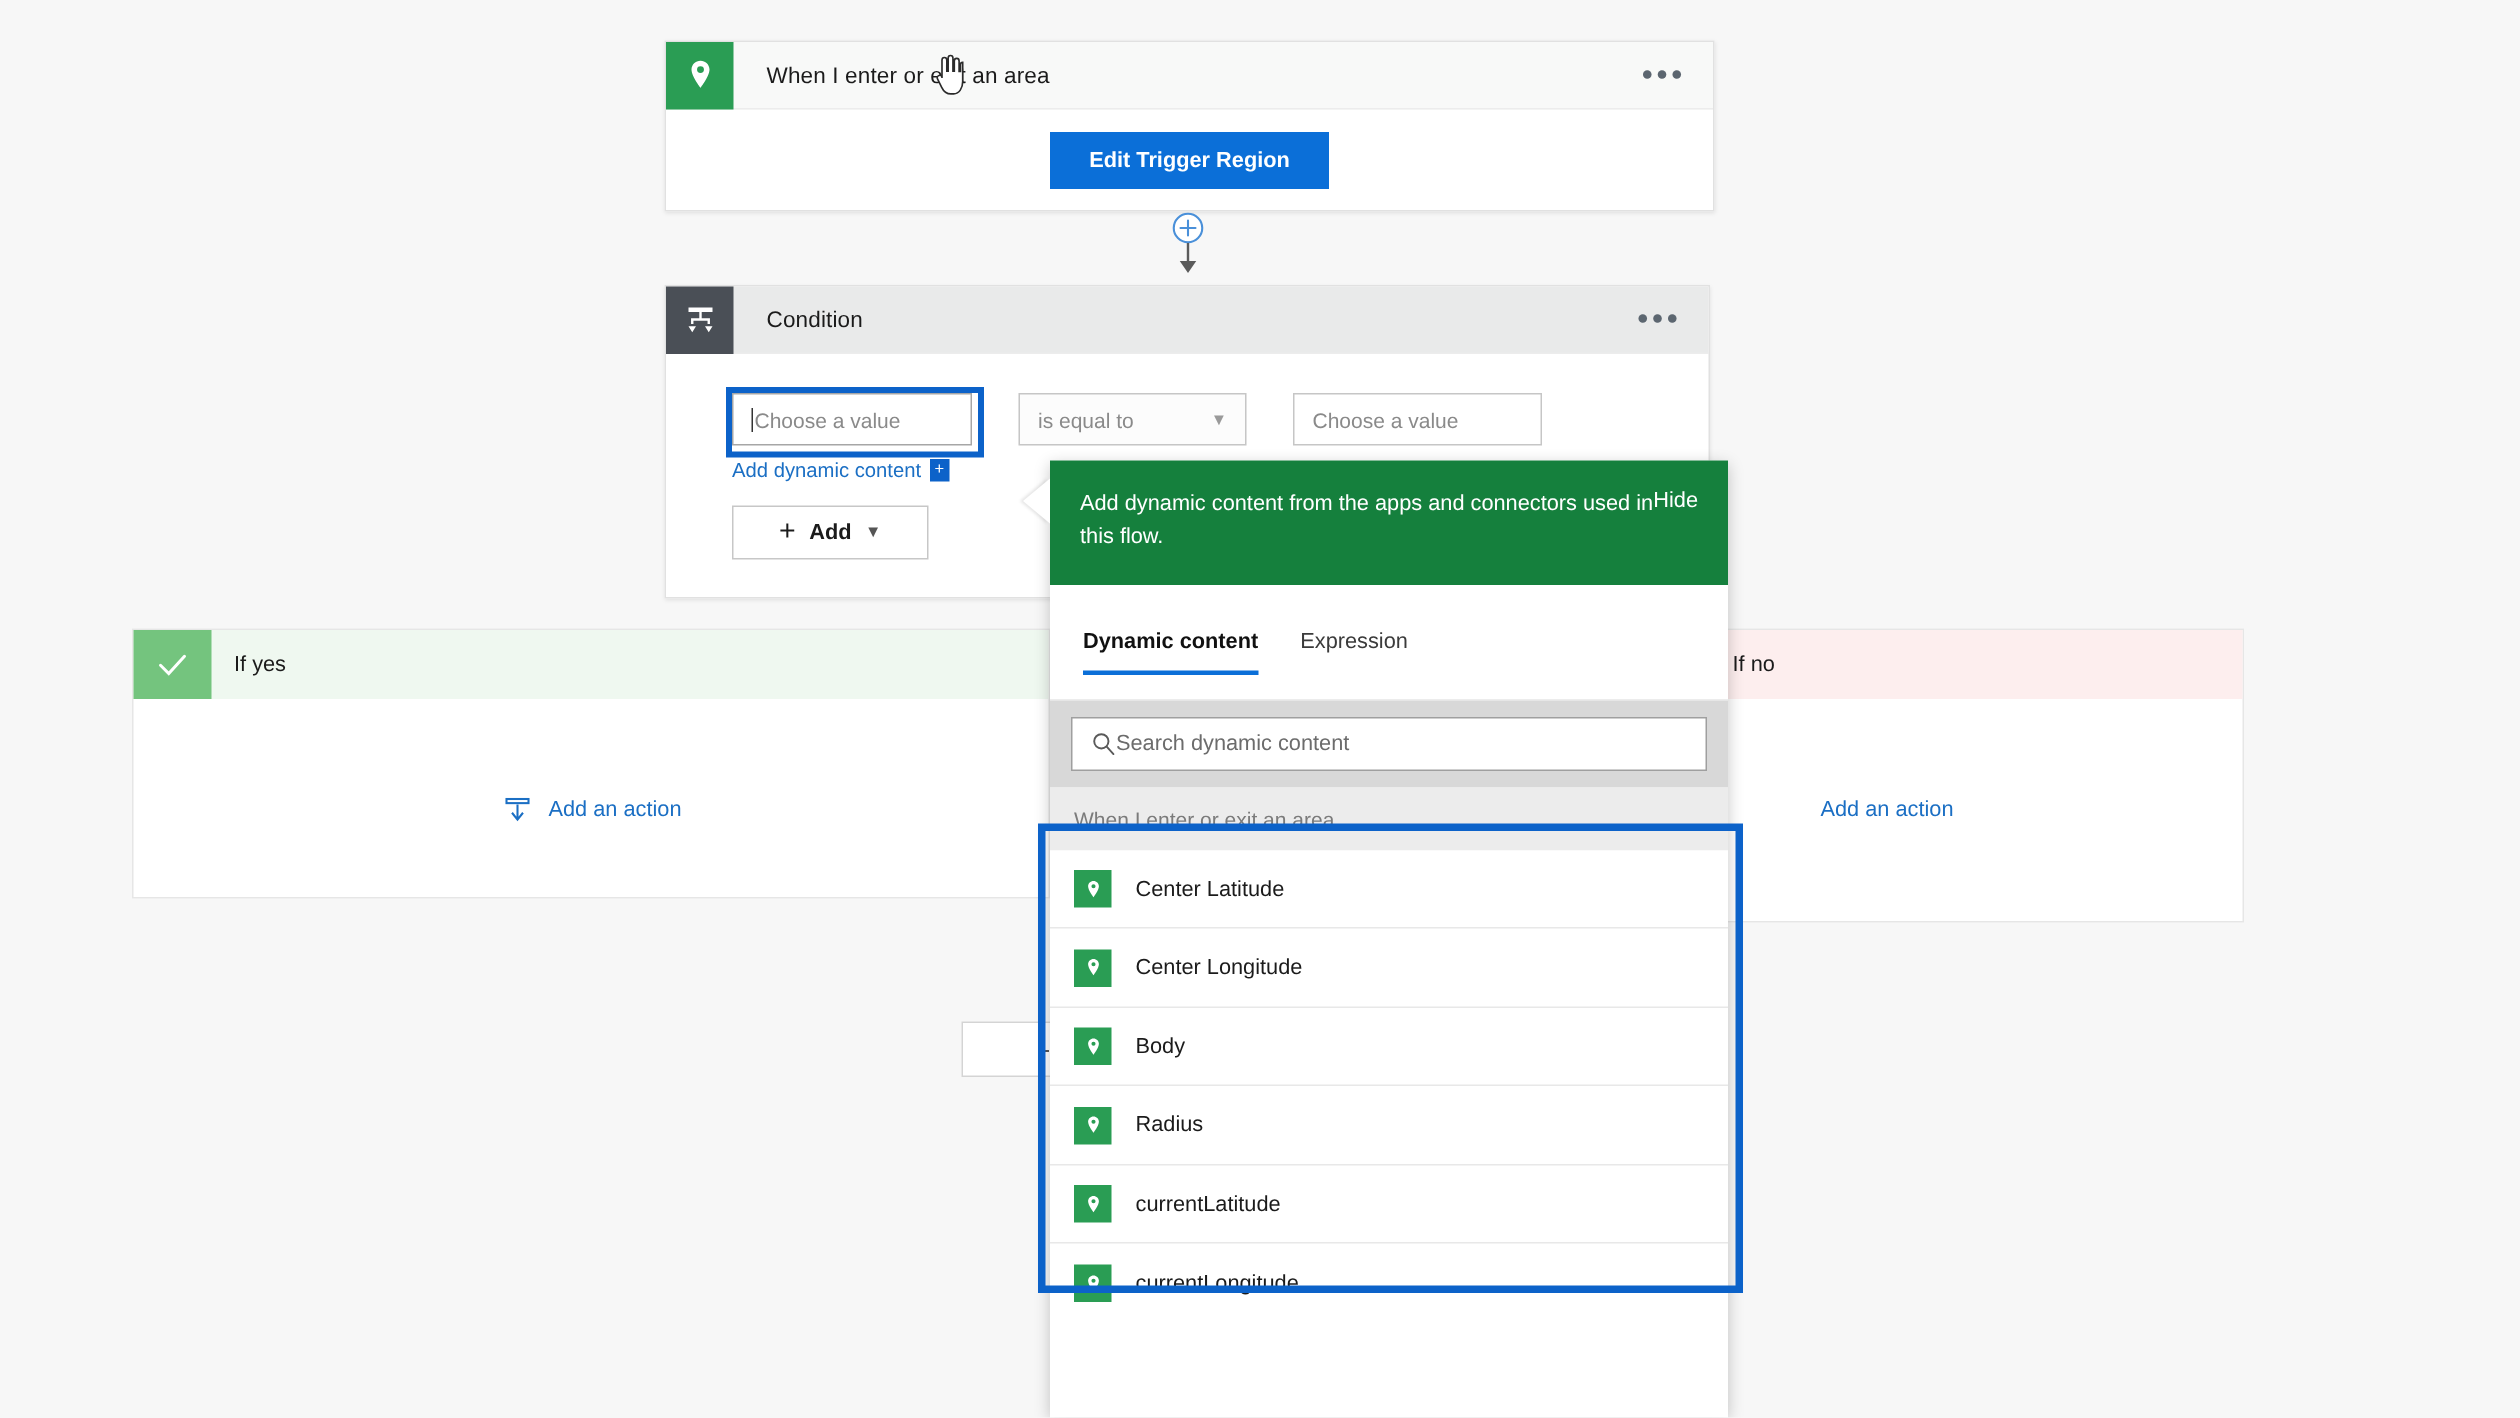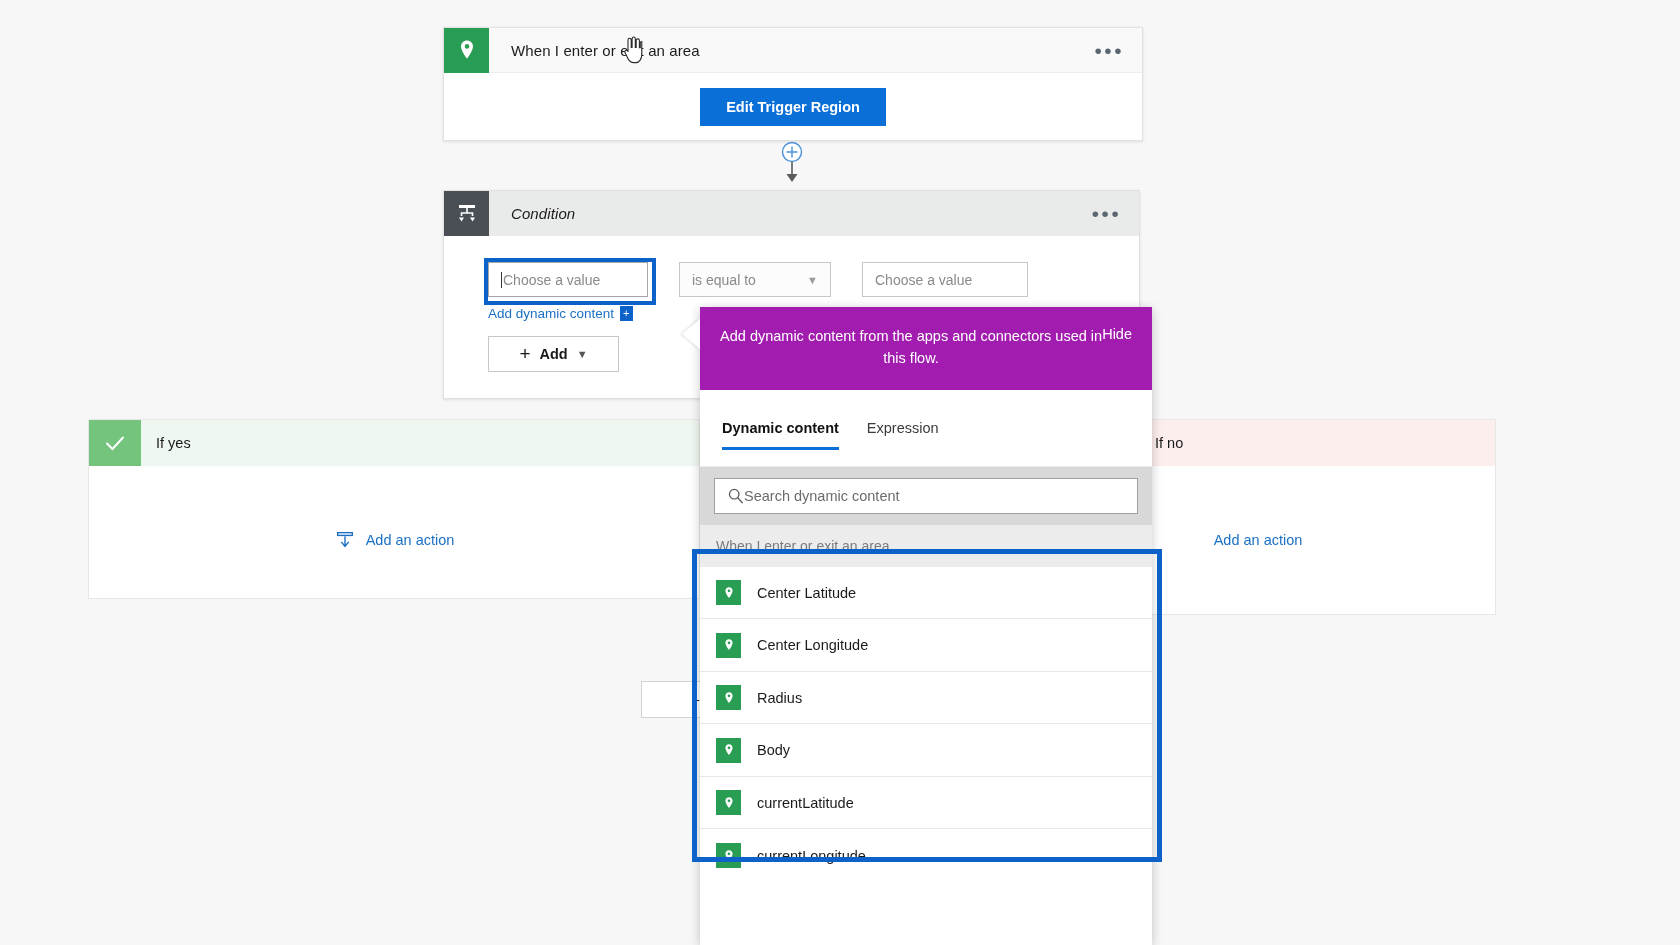--- a/index.html
+++ b/index.html
@@ -146,23 +146,23 @@
   }
   #panel-pointer {
     position: absolute; left: -18px; top: 12px;
     width: 0; height: 0;
     border-top: 15px solid transparent;
     border-bottom: 15px solid transparent;
     border-right: 18px solid #ffffff;
     filter: drop-shadow(-2px 0 1px rgba(0,0,0,0.10));
   }
   #panel-banner {
-    background: #a21caf; color: #fff;
+    background: #15803d; color: #fff;
     padding: 18px 20px 20px 20px;
-    display: flex; align-items: flex-start;  text-align: center;
+    display: flex; align-items: flex-start; 
   }
   #banner-text { font-size: 14.5px; line-height: 1.55; flex: 1; }
   #hide-link { font-size: 14.5px; color: #fff; cursor: pointer; white-space: nowrap; padding-top: 1px; }
 
   #panel-tabs { display: flex; gap: 28px; padding: 16px 22px; border-bottom: 1px solid #ececec; background:#fff; }
   .tab {
     padding: 14px 0 11px 0; font-size: 14.5px; color: #3b3b3b;
     cursor: pointer; border-bottom: 3px solid transparent;
   }
   .tab.active { color: #111; font-weight: bold; border-bottom-color: #0b6fd8; }
@@ -233,21 +233,21 @@
   <div id="connector">
     <svg width="40" height="48" viewBox="0 0 40 48">
       <circle cx="20" cy="11" r="9.5" fill="#fff" stroke="#4a90d9" stroke-width="1.4"></circle>
       <path d="M20 6v10M15 11h10" stroke="#4a90d9" stroke-width="1.4" stroke-linecap="round"></path>
       <path d="M20 21v18" stroke="#5b5b5b" stroke-width="1.6"></path>
       <path d="M14.5 33L20 41l5.5-8" fill="#5b5b5b"></path>
     </svg>
   </div>
 
   <div class="card" id="condition-card">
-    <div class="card-header" style="background:#e9eaea;font-style:italic;">
+    <div class="card-header" style="background:#e9eaea;">
       <div class="card-icon icon-dark">
         <svg width="24" height="24" viewBox="0 0 24 24">
           <rect x="4" y="4" width="16" height="3" fill="#fff"></rect>
           <path d="M12 7v5M12 12H6.5v3M12 12h5.5v3" stroke="#fff" stroke-width="1.6" fill="none"></path>
           <path d="M4 16.5h5l-2.5 4zM15 16.5h5l-2.5 4z" fill="#fff"></path>
         </svg>
       </div>
       <div class="card-title">Condition</div>
       <div class="ellipsis">•••</div>
     </div>
@@ -354,29 +354,29 @@
             </svg>
         </span>
         <span class="dyn-item-label">Center Longitude</span>
       </div>
       <div class="dyn-item">
         <span class="pin-chip">
           <svg width="12" height="14" viewBox="0 0 20 22">
               <path d="M10 1.5c-3.3 0-6 2.6-6 5.9 0 4.4 6 12.2 6 12.2s6-7.8 6-12.2c0-3.3-2.7-5.9-6-5.9zm0 8.2a2.3 2.3 0 110-4.6 2.3 2.3 0 010 4.6z" fill="#fff"></path>
             </svg>
         </span>
+        <span class="dyn-item-label">Body</span>
+      </div>
+      <div class="dyn-item">
+        <span class="pin-chip">
+          <svg width="12" height="14" viewBox="0 0 20 22">
+              <path d="M10 1.5c-3.3 0-6 2.6-6 5.9 0 4.4 6 12.2 6 12.2s6-7.8 6-12.2c0-3.3-2.7-5.9-6-5.9zm0 8.2a2.3 2.3 0 110-4.6 2.3 2.3 0 010 4.6z" fill="#fff"></path>
+            </svg>
+        </span>
         <span class="dyn-item-label">Radius</span>
-      </div>
-      <div class="dyn-item">
-        <span class="pin-chip">
-          <svg width="12" height="14" viewBox="0 0 20 22">
-              <path d="M10 1.5c-3.3 0-6 2.6-6 5.9 0 4.4 6 12.2 6 12.2s6-7.8 6-12.2c0-3.3-2.7-5.9-6-5.9zm0 8.2a2.3 2.3 0 110-4.6 2.3 2.3 0 010 4.6z" fill="#fff"></path>
-            </svg>
-        </span>
-        <span class="dyn-item-label">Body</span>
       </div>
       <div class="dyn-item">
         <span class="pin-chip">
           <svg width="12" height="14" viewBox="0 0 20 22">
               <path d="M10 1.5c-3.3 0-6 2.6-6 5.9 0 4.4 6 12.2 6 12.2s6-7.8 6-12.2c0-3.3-2.7-5.9-6-5.9zm0 8.2a2.3 2.3 0 110-4.6 2.3 2.3 0 010 4.6z" fill="#fff"></path>
             </svg>
         </span>
         <span class="dyn-item-label">currentLatitude</span>
       </div>
       <div class="dyn-item">

